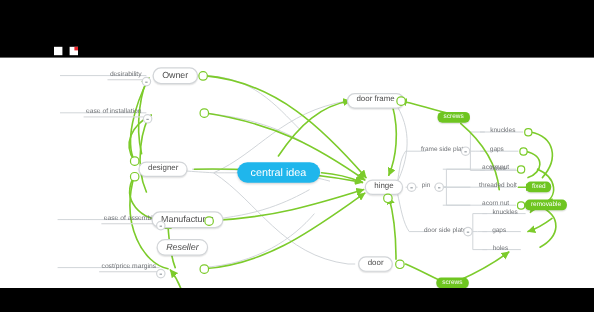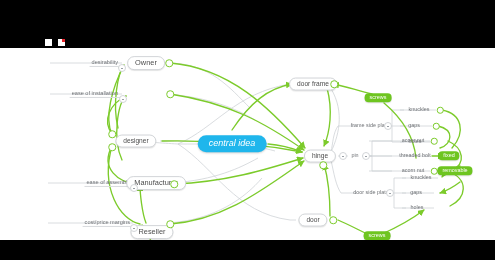--- a/index.html
+++ b/index.html
@@ -185,21 +185,21 @@
     </svg>
 
     <div class="uline" style="left:120px;top:15px;">desirability</div>
     <div class="uline" style="left:120px;top:46px;">ease of installation</div>
     <div class="uline" style="left:132px;top:135px;">ease of assembly</div>
     <div class="uline" style="left:132px;top:175px;">cost/price margins</div>
 
     <div class="node pill t9" style="left:146px;top:15px;">Owner</div>
     <div class="node pill t8" style="left:136px;top:93px;">designer</div>
     <div class="node pill t9" style="left:156px;top:135px;">Manufacturer</div>
-    <div class="node pill t9" style="left:152px;top:184px;">Reseller</div>
+    <div class="node pill t9" style="left:152px;top:158px;font-style:italic;">Reseller</div>
 
     <div class="handle" style="left:122px;top:20px;">
         <i></i>
       </div>
     <div class="handle" style="left:123px;top:51px;">
         <i></i>
       </div>
     <div class="handle" style="left:134px;top:140px;">
         <i></i>
       </div>
@@ -207,21 +207,21 @@
         <i></i>
       </div>
 
     <div class="gdot" style="left:169px;top:15px;"></div>
     <div class="gdot" style="left:170px;top:46px;"></div>
     <div class="gdot" style="left:112px;top:86px;"></div>
     <div class="gdot" style="left:112px;top:99px;"></div>
     <div class="gdot" style="left:174px;top:136px;"></div>
     <div class="gdot" style="left:170px;top:176px;"></div>
 
-    <div class="node central" style="left:232px;top:96px;font-style:italic;">central idea</div>
+    <div class="node central" style="left:232px;top:96px;">central idea</div>
 
     <div class="node pill t8" style="left:313px;top:36px;">door frame</div>
     <div class="node pill t8" style="left:320px;top:108px;">hinge</div>
     <div class="node pill t8" style="left:313px;top:172px;">door</div>
 
     <div class="gdot" style="left:334px;top:36px;"></div>
     <div class="gdot" style="left:323px;top:117px;"></div>
     <div class="gdot" style="left:333px;top:172px;"></div>
 
     <div class="handle" style="left:343px;top:108px;">

